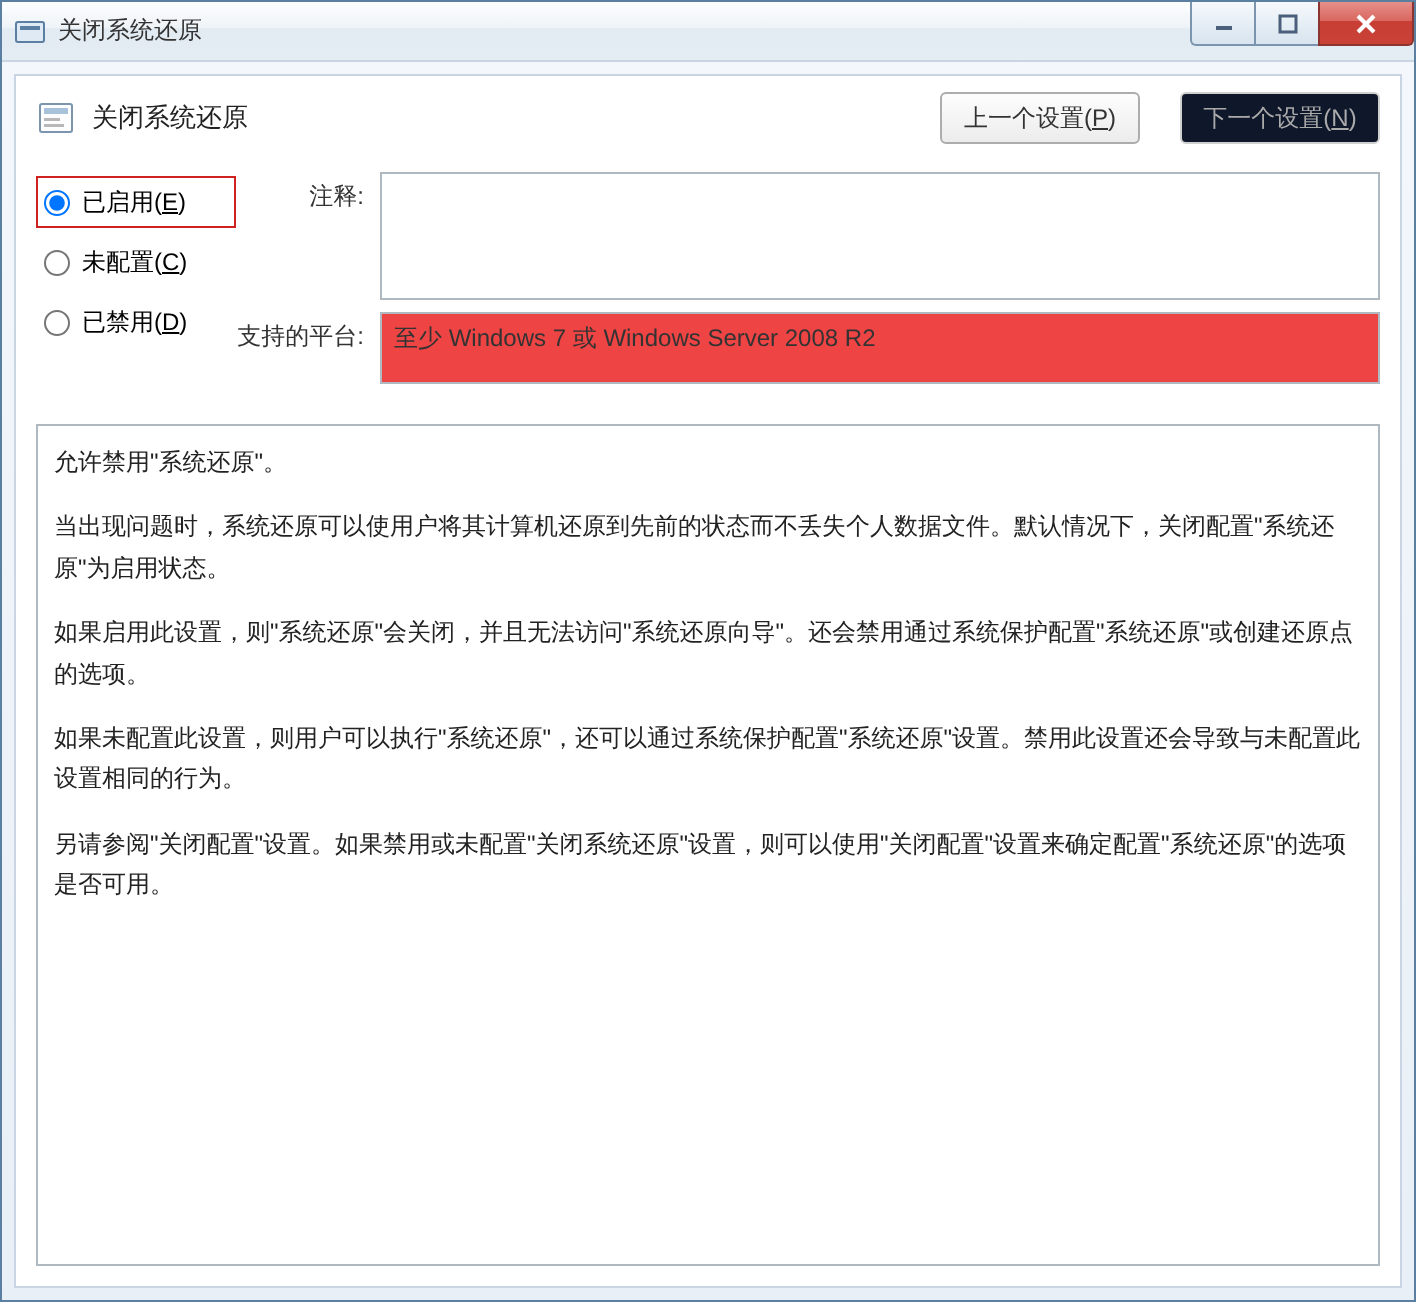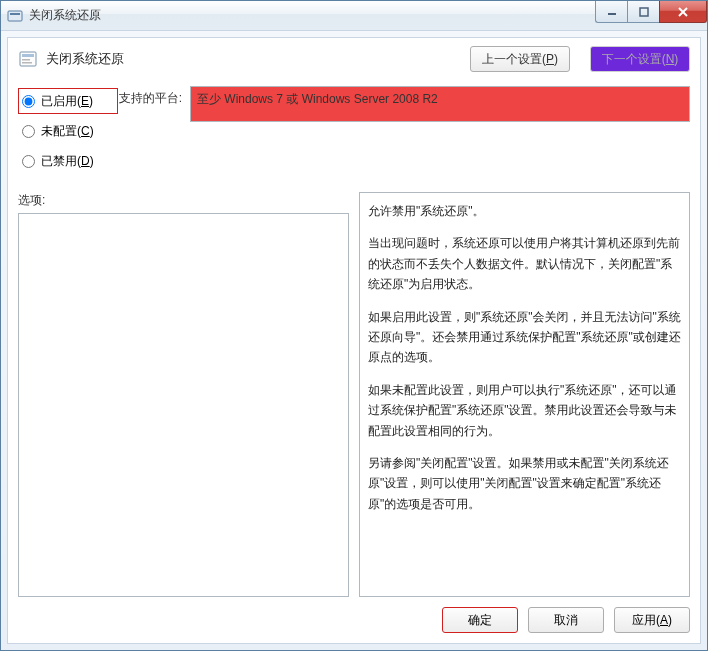--- a/index.html
+++ b/index.html
@@ -94,21 +94,21 @@
     font-size: 12px;
     color: #333;
     margin-left: 20px;
     cursor: pointer;
     padding: 0 10px;
     font-family: inherit;
   }
   .nav-btn:disabled {
     color: #aaa;
     border-color: #d0d0d0;
-    background: #6d28d9;
+    background: #0f172a;
     cursor: default;
   }
   .underline { text-decoration: underline; }
   .config-area {
     display: flex;
     align-items: flex-start;
     margin-top: 4px;
   }
   .radio-col {
     width: 100px;
@@ -273,42 +273,37 @@
           <label for="r1"><span>未配置(</span><span class="underline">C</span><span>)</span></label>
         </div>
         <div class="radio-row">
           <input type="radio" name="state" id="r3" style="">
           <label for="r3"><span>已禁用(</span><span class="underline">D</span><span>)</span></label>
         </div>
       </div>
 
       <div class="mid-col">
         <div class="field-row">
+          <div class="field-label">注释:</div>
+          <textarea class="comment-box" style=""></textarea>
+        </div>
+        <div class="field-row">
           <div class="field-label">支持的平台:</div>
           <div class="platform-box">至少 Windows 7 或 Windows Server 2008 R2</div>
         </div>
       </div>
     </div>
 
     <div class="lower">
-      <div class="pane">
-        <div class="pane-label">选项:</div>
-        <div class="pane-box"></div>
-      </div>
       <div class="pane">
         <div class="pane-box" id="help-box">
             <p>允许禁用"系统还原"。</p>
             <p>当出现问题时，系统还原可以使用户将其计算机还原到先前的状态而不丢失个人数据文件。默认情况下，关闭配置"系统还原"为启用状态。</p>
             <p>如果启用此设置，则"系统还原"会关闭，并且无法访问"系统还原向导"。还会禁用通过系统保护配置"系统还原"或创建还原点的选项。</p>
             <p>如果未配置此设置，则用户可以执行"系统还原"，还可以通过系统保护配置"系统还原"设置。禁用此设置还会导致与未配置此设置相同的行为。</p>
             <p>另请参阅"关闭配置"设置。如果禁用或未配置"关闭系统还原"设置，则可以使用"关闭配置"设置来确定配置"系统还原"的选项是否可用。</p>
           </div>
       </div>
     </div>
 
-    <div class="footer">
-      <button class="primary">确定</button>
-      <button>取消</button>
-      <button><span>应用(</span><span class="underline">A</span><span>)</span></button>
-    </div>
 
   </div>
 </div>
 
 </body></html>

